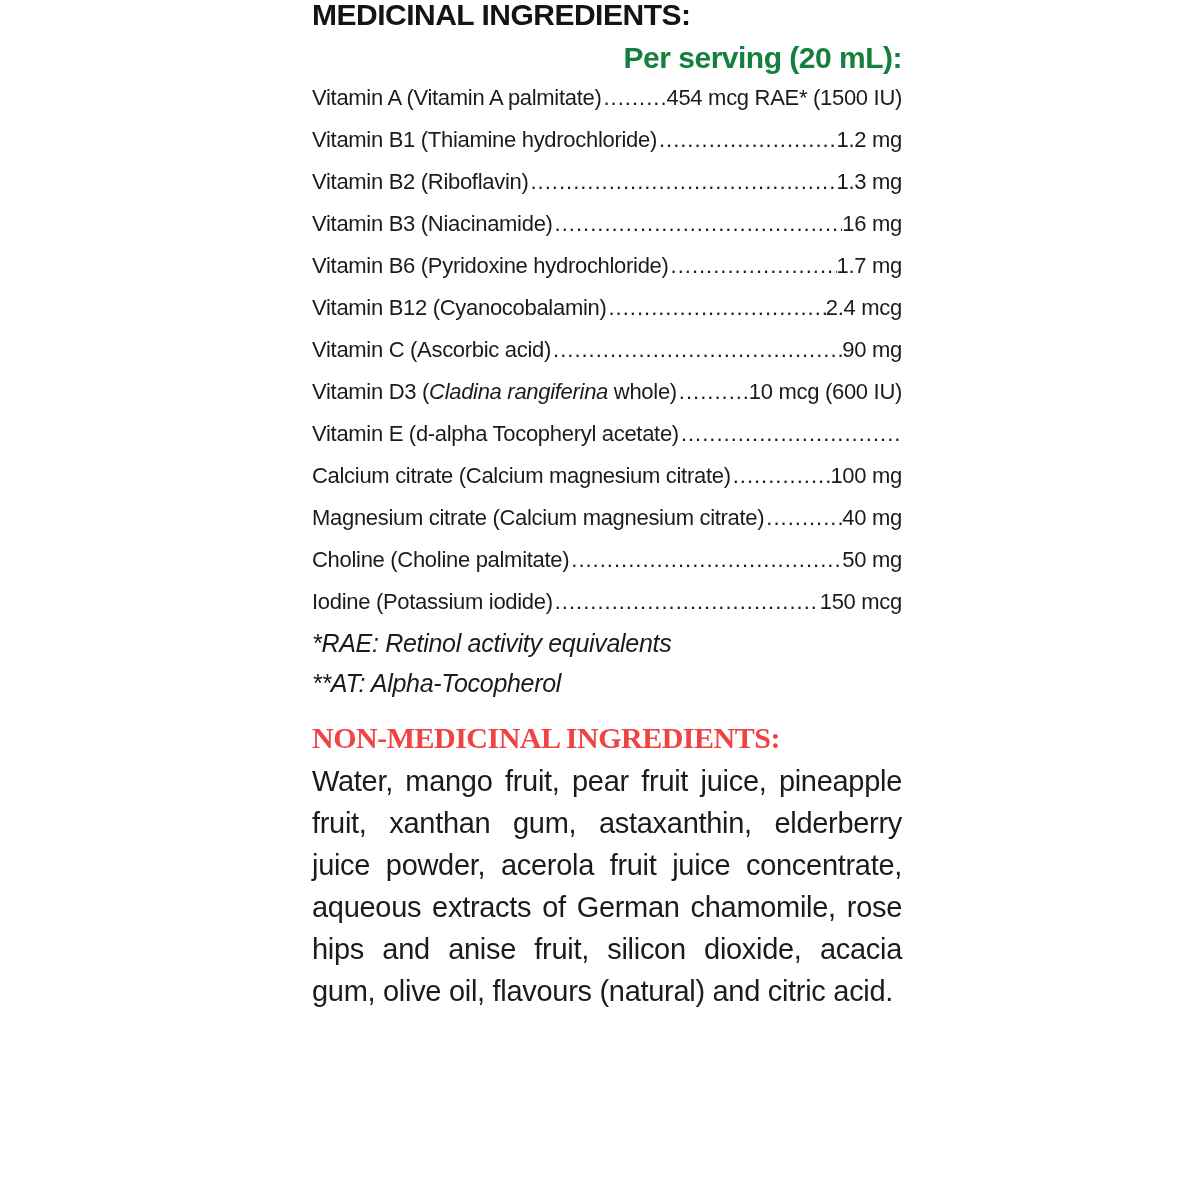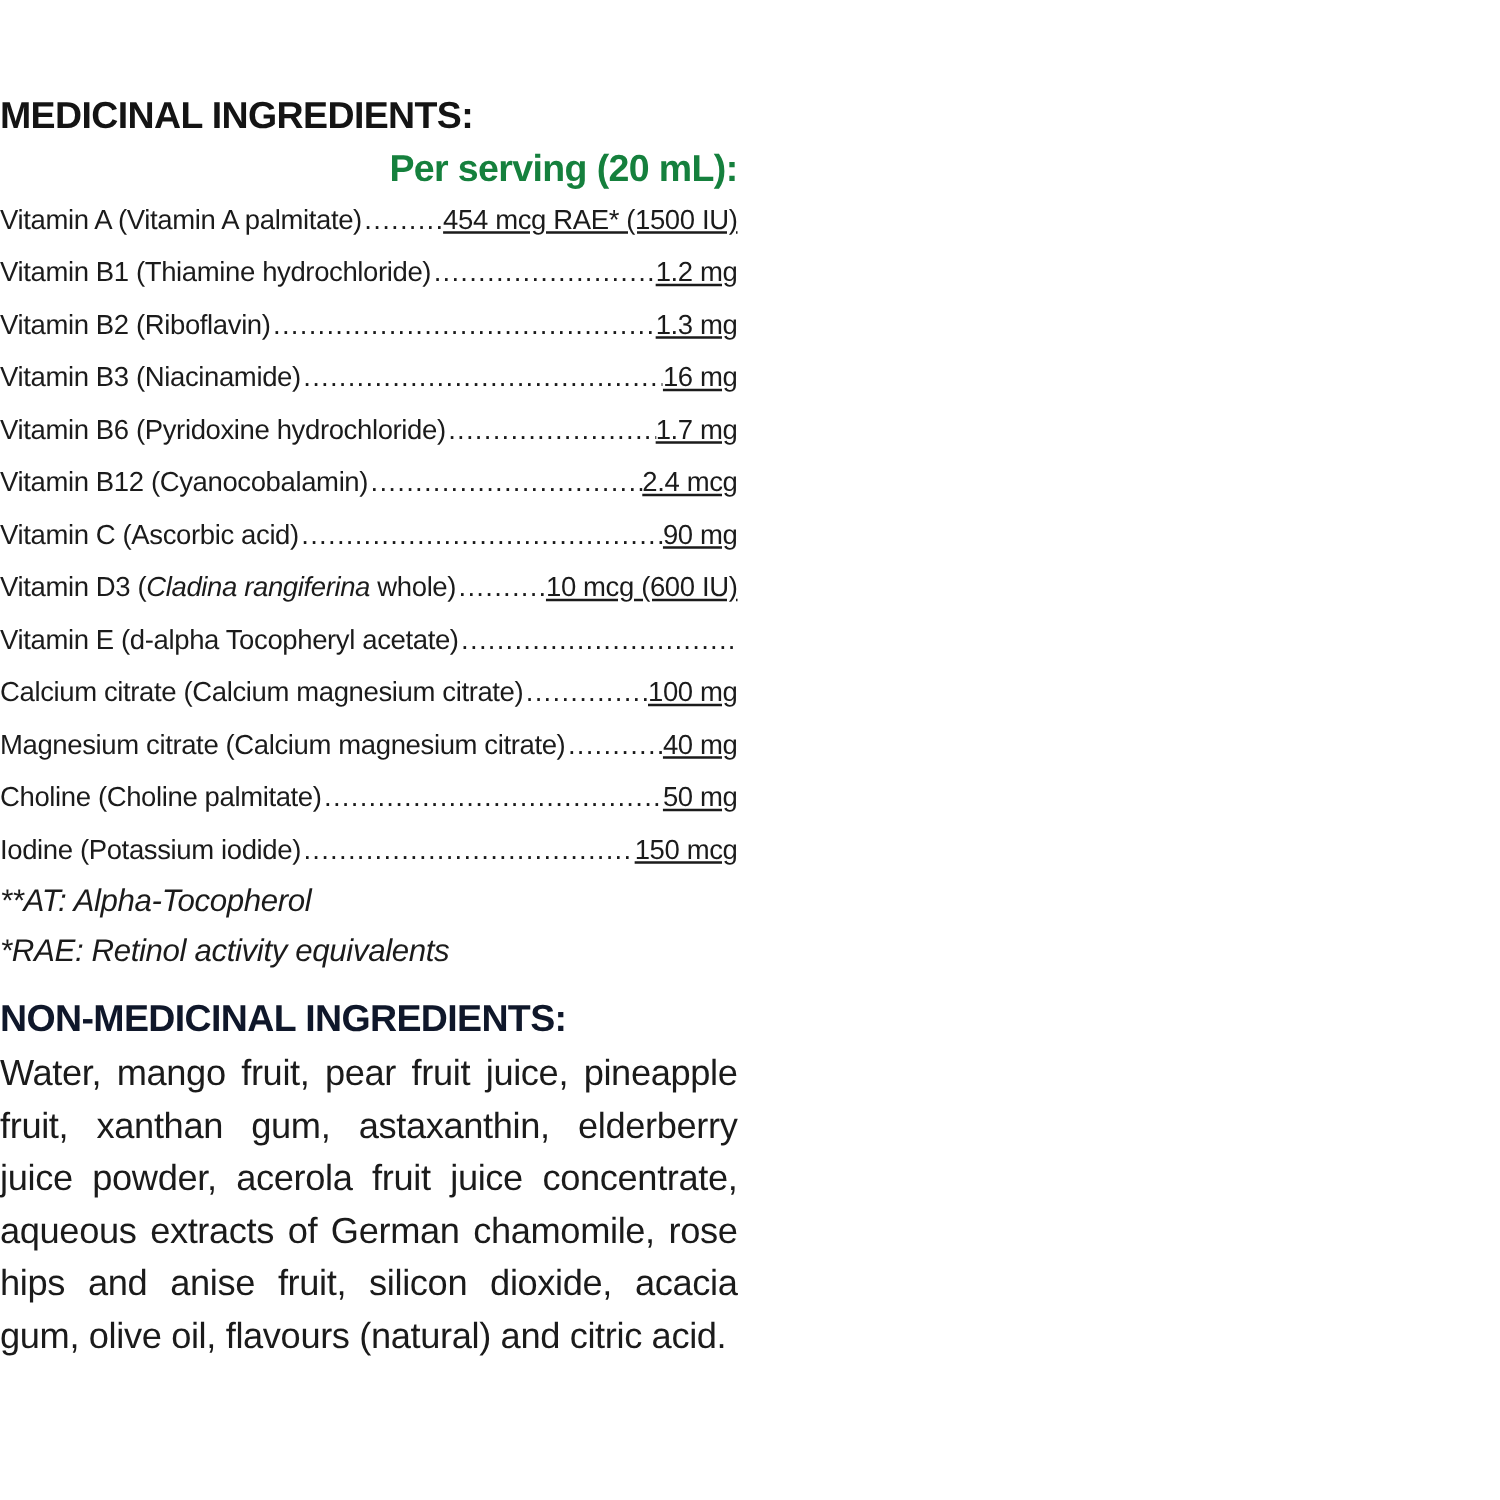--- a/index.html
+++ b/index.html
@@ -9,22 +9,22 @@
   body {
     width: 1200px;
     height: 1200px;
     background: #ffffff;
     color: #1b1b1b;
     font-family: "Liberation Sans", "DejaVu Sans", sans-serif;
     overflow: hidden;
   }
   .content {
     position: relative;
+    margin-left: 312px;
     width: 590px;
-    padding-top: 78px;
     letter-spacing: -0.2px;
   }
   h1.med-title {
     font-size: 30px;
     line-height: 1;
     font-weight: bold;
     margin: 0;
     color: #141414;
     letter-spacing: -0.5px;
   }
@@ -58,35 +58,35 @@
   .row .leader {
     flex: 1 1 auto;
     min-width: 0;
     overflow: hidden;
     white-space: nowrap;
     letter-spacing: 1px;
     padding: 0 2px;
   }
   .row .amount {
     flex: 0 0 auto;
-    text-decoration: underline;
   }
   .footnote {
     font-style: italic;
     font-size: 25px;
     line-height: 40px;
     letter-spacing: -0.3px;
   }
   h2.nonmed-title {
     font-size: 30px;
     line-height: 1;
     font-weight: bold;
     margin: 20px 0 0 0;
-    color: #0f172a;
+    color: #ef4444;
     letter-spacing: -0.5px;
+    font-family: Liberation Serif, serif;
   }
   p.nonmed-text {
     margin: 7px 0 0 0;
     font-size: 29px;
     line-height: 42px;
     text-align: justify;
     letter-spacing: -0.3px;
   }
 </style>
 </head>
@@ -158,21 +158,21 @@
         <span class="leader">............................................................................................................................................</span>
         <span class="amount">50 mg</span>
       </div>
       <div class="row">
         <span class="iname"><span>Iodine (Potassium iodide)</span></span>
         <span class="leader">............................................................................................................................................</span>
         <span class="amount">150 mcg</span>
       </div>
     </div>
 
+  <div class="footnote">*RAE: Retinol activity equivalents</div>
+
   <div class="footnote">**AT: Alpha-Tocopherol</div>
-
-  <div class="footnote">*RAE: Retinol activity equivalents</div>
 
   <h2 class="nonmed-title">NON-MEDICINAL INGREDIENTS:</h2>
 
   <p class="nonmed-text">Water, mango fruit, pear fruit juice, pineapple fruit, xanthan gum, astaxanthin, elderberry juice powder, acerola fruit juice concentrate, aqueous extracts of German chamomile, rose hips and anise fruit, silicon dioxide, acacia gum, olive oil, flavours (natural) and citric acid.</p>
 
 </div>
 
 </body></html>

